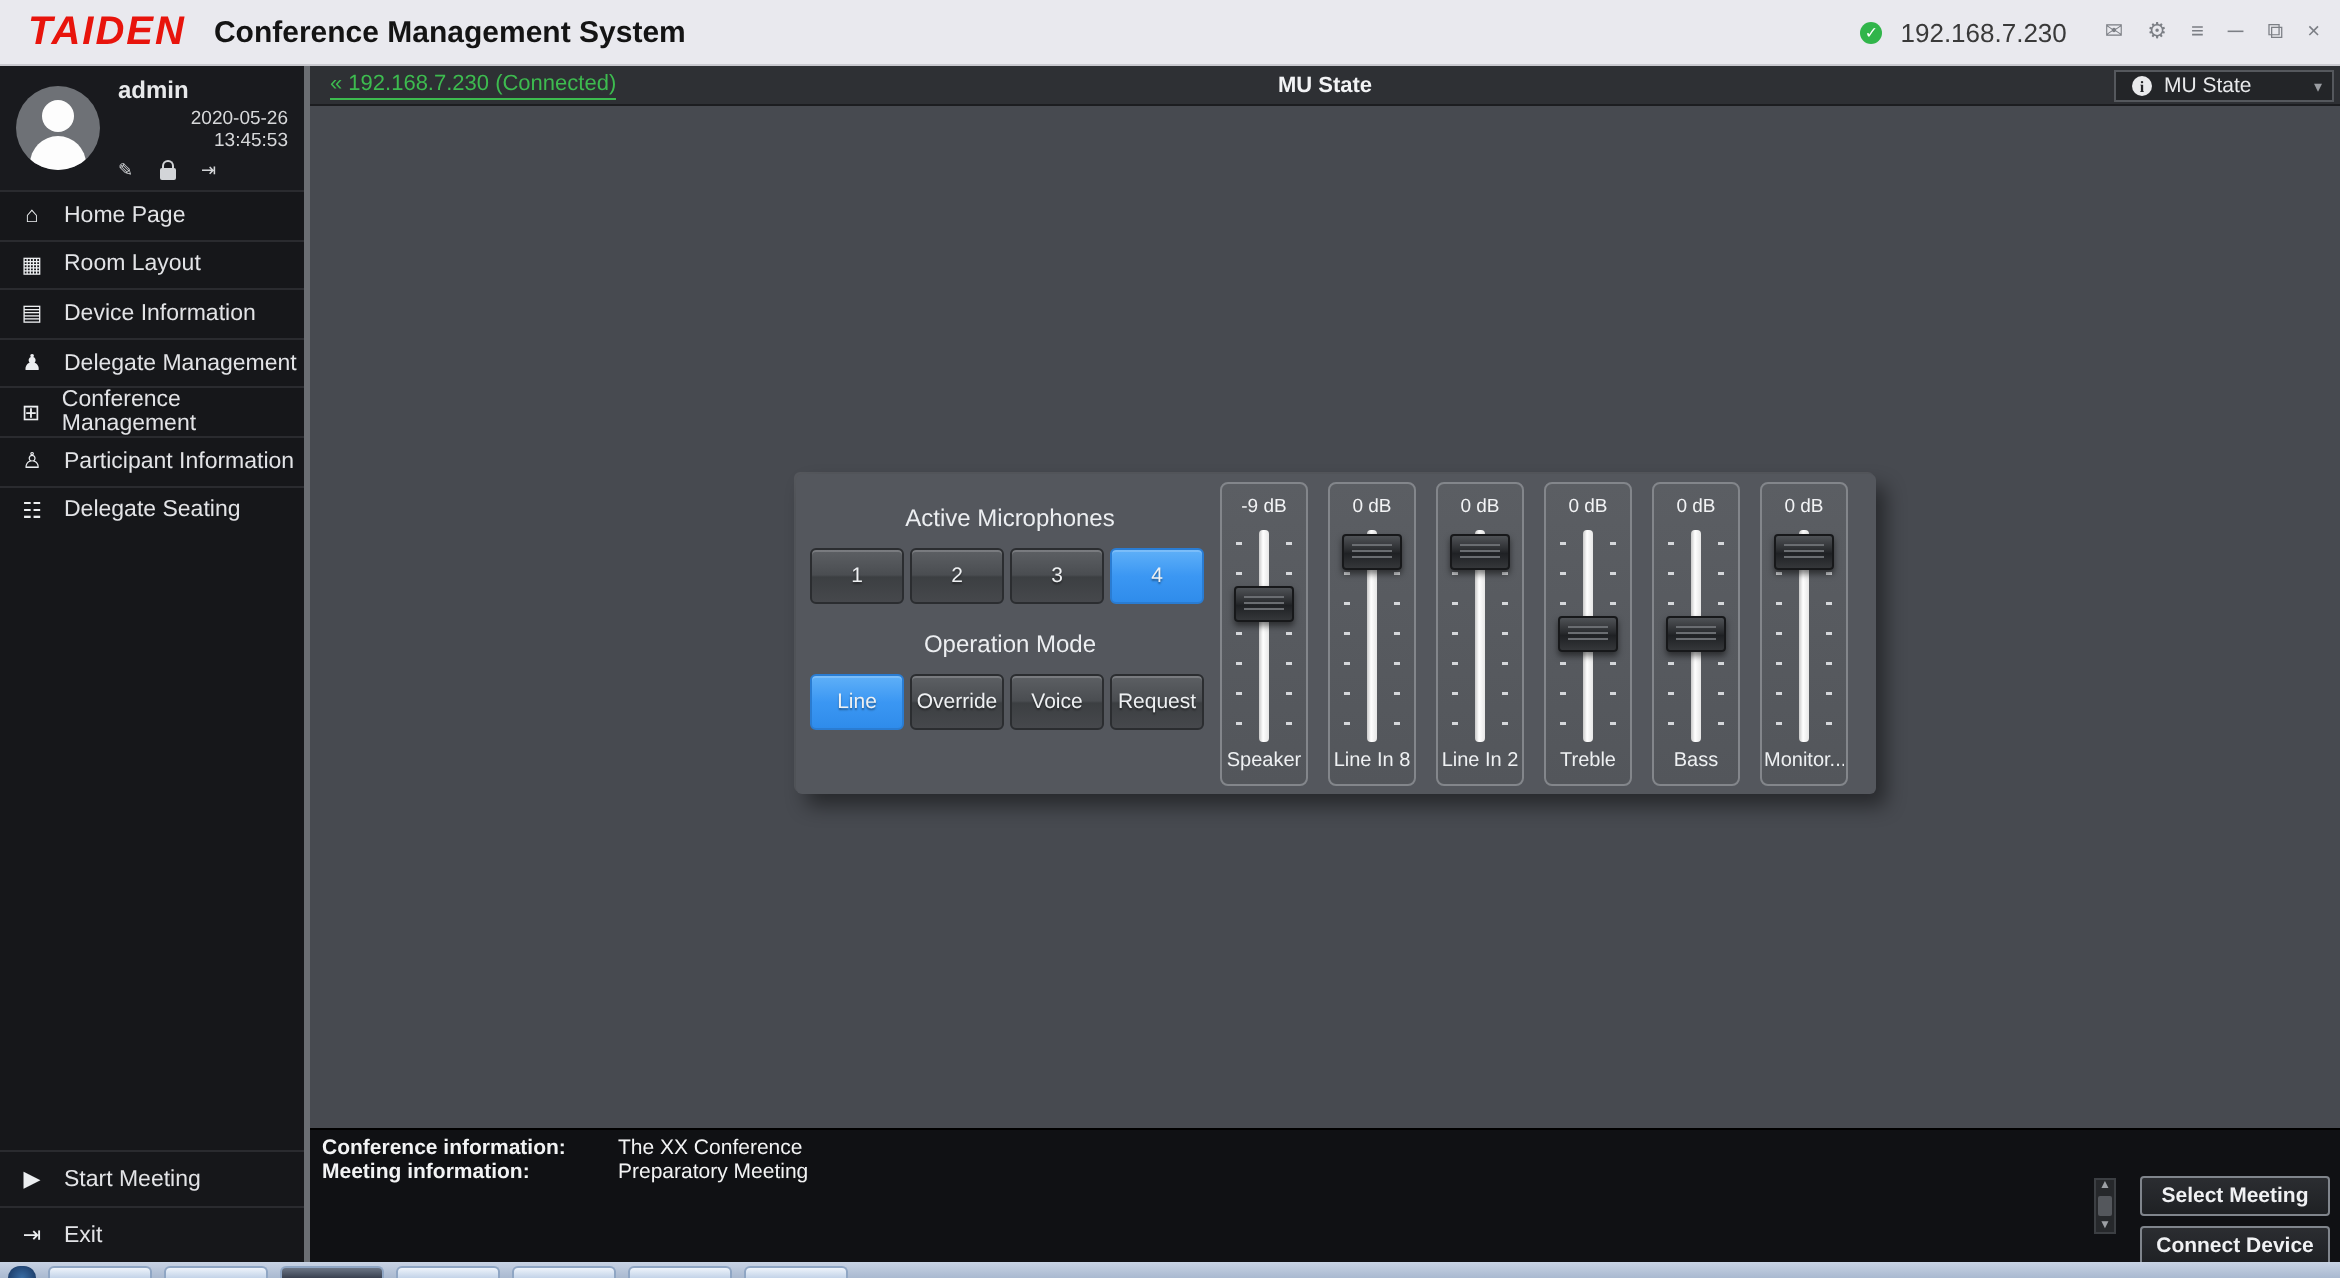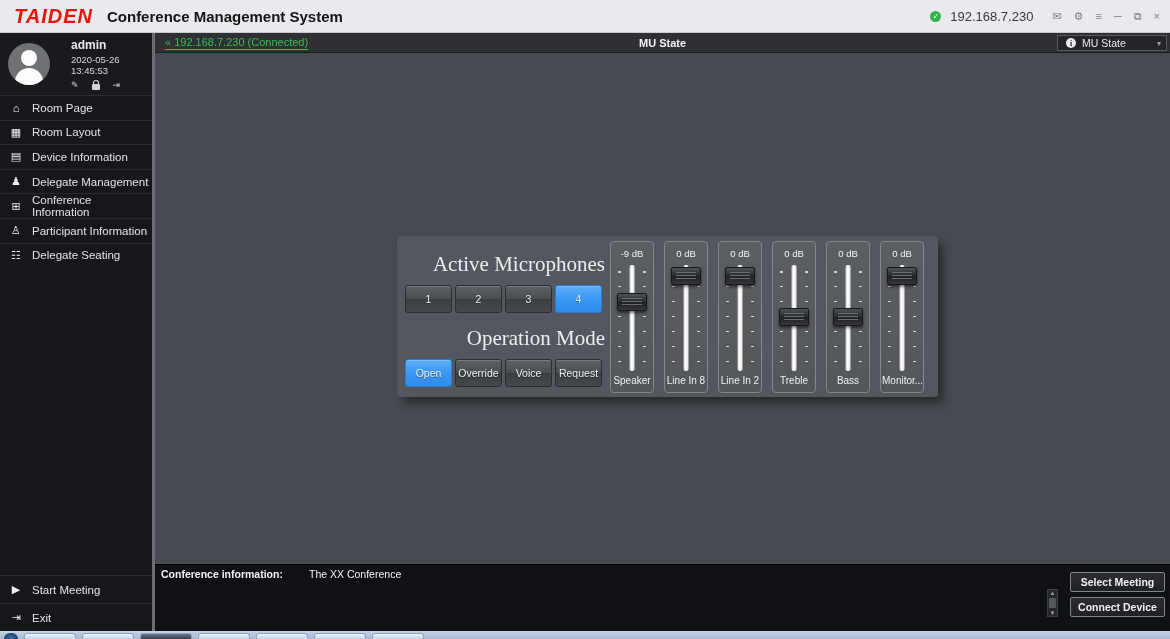--- a/index.html
+++ b/index.html
@@ -14,27 +14,27 @@
   .topbar-right { margin-left:auto; display:flex; align-items:center; gap:9px; padding-right:10px; }
   .status-dot { width:11px; height:11px; border-radius:50%; background:#31b54a; color:#fff; font-size:8px;
                 display:flex; align-items:center; justify-content:center; }
   .top-ip { font-size:13px; color:#3a3a3a; margin-right:10px; }
   .winctl { display:flex; align-items:center; gap:12px; }
   .winctl span { font-size:11px; color:#7c7f85; cursor:default; line-height:1; }
 
   
   .sidebar { position:absolute; left:0; top:33px; width:152px; height:598px; background:#16171a;
              display:flex; flex-direction:column; }
-  .user-card { height:62px; display:flex; align-items:center; padding:6px 8px; background:#191a1e;gap:12px; }
+  .user-card { height:62px; display:flex; align-items:center; padding:6px 8px; background:#191a1e; }
   .avatar { width:42px; height:42px; border-radius:50%; background:#6e7176; position:relative; overflow:hidden; flex:none; }
   .avatar::before { content:""; position:absolute; left:13px; top:7px; width:16px; height:16px; border-radius:50%; background:#fdfdfd; }
   .avatar::after { content:""; position:absolute; left:7px; top:25px; width:28px; height:18px; border-radius:14px 14px 0 0; background:#fdfdfd; }
   .user-meta { margin-left:9px; color:#e8e9eb; }
   .user-name { font-size:12px; font-weight:bold; }
-  .user-date { font-size:9.5px; margin-top:2px; color:#d7d8da; }
+  .user-date { font-size:9.5px; margin-top:2px; color:#d7d8da;text-align:right; }
   .user-actions { display:flex; gap:13px; margin-top:4px; align-items:center; }
   .user-actions .ua { font-size:9px; color:#d3d5d8; line-height:1; }
   .lock-shape { position:relative; width:8px; height:6px; background:#d3d5d8; border-radius:1px; margin-top:4px; }
   .lock-shape::before { content:""; position:absolute; left:1px; top:-4px; width:4px; height:4px;
                         border:1.4px solid #d3d5d8; border-bottom:none; border-radius:3px 3px 0 0; }
   .menu { display:flex; flex-direction:column; }
   .menu-item { height:24.6px; display:flex; align-items:center; border-top:1px solid #2a2b2f;
                color:#e2e3e6; cursor:pointer; }
   .menu-item .mi-icon { width:16px; text-align:center; margin:0 8px 0 8px; font-size:11px; color:#eceef0; }
   .menu-item .mi-label { font-size:11.5px; }
@@ -54,21 +54,21 @@
                  display:flex; align-items:center; justify-content:center; margin:0 6px 0 8px; font-family:"Liberation Serif",serif; }
   .view-select .vs-label { font-size:10.5px; color:#e8e9eb; }
   .view-select .caret { margin-left:auto; margin-right:5px; font-size:8px; color:#9a9da2; }
 
   .content { flex:1; position:relative; background:#474a50; }
 
   
   .panel { position:absolute; left:243px; top:184px; width:540px; height:160px; background:#54575d;
            border-radius:3px; box-shadow:5px 6px 10px rgba(0,0,0,0.45), -1px -1px 0 rgba(255,255,255,0.08); }
   .panel-left { position:absolute; left:7px; top:0; width:200px; height:100%; }
-  .sec-title { text-align:right; font-size:21px; color:#eceef1;font-family:Liberation Serif, serif; }
+  .sec-title { text-align:center; font-size:12px; color:#eceef1; }
   .t1 { margin-top:15px; } .t2 { margin-top:13px; }
   .btn-row { display:flex; gap:3px; margin-top:8px; }
   .gbtn { width:47px; height:28px; border-radius:3px; border:1px solid #2b2d30; color:#eef0f2; font-size:10.5px;
           display:flex; align-items:center; justify-content:center; cursor:pointer;
           background:linear-gradient(180deg,#5d6064 0%,#4a4d51 48%,#3c3f42 52%,#46484c 100%);
           box-shadow:inset 0 1px 0 rgba(255,255,255,0.18); text-shadow:0 1px 1px rgba(0,0,0,0.4); }
   .gbtn.active { background:linear-gradient(180deg,#5fb0f8 0%,#3b97f3 50%,#2f8ceb 100%); border-color:#2a7cd2; }
 
   .sliders { position:absolute; left:212px; top:4px; display:flex; gap:10px; }
   .slider-box { width:44px; height:152px; background:linear-gradient(180deg,#5b5e63,#53565b);
@@ -93,21 +93,21 @@
   .conf-info { padding:3px 0 2px 6px; }
   .conf-line { font-size:10.5px; color:#f2f3f4; line-height:12px; display:flex; }
   .conf-line .lbl { font-weight:bold; width:148px; flex:none; }
   .log-row { height:13px; display:flex; align-items:center; font-size:10px; color:#3db54a; width:898px; padding-left:6px; }
   .log-row.selected { background:#3b3e42; }
   .log-time { width:52px; flex:none; }
   .log-scrollbar { position:absolute; right:112px; top:24px; width:11px; height:28px; background:#26282b;
                    border:1px solid #3c3f43; display:flex; flex-direction:column; align-items:center; justify-content:space-between; }
   .sb-arrow { font-size:6px; color:#9da0a5; line-height:6px; cursor:pointer; }
   .sb-thumb { width:7px; height:10px; background:#54575c; border-radius:1px; cursor:grab; }
-  .status-buttons { position:absolute; right:5px; top:7px; display:flex; flex-direction:column; gap:5px; }
+  .status-buttons { position:absolute; right:5px; top:23px; display:flex; flex-direction:column; gap:5px; }
   .sbtn { width:95px; height:20px; background:linear-gradient(180deg,#2b2d31,#1f2124); border:1px solid #80858c;
           border-radius:2px; color:#f0f1f3; font-size:10.5px; font-weight:bold; display:flex; align-items:center; justify-content:center; cursor:pointer; }
 
   
   .taskbar { position:absolute; left:0; top:631px; width:1170px; height:8px;
              background:linear-gradient(180deg,#c8d3e4,#a9b9d0); display:flex; align-items:flex-end; gap:6px; padding-left:4px; }
   .tb-orb { width:14px; height:6px; border-radius:7px 7px 0 0; background:radial-gradient(circle at 50% 100%, #3a6ea5, #16325c); }
   .tb-btn { width:52px; height:6px; border-radius:3px 3px 0 0; background:linear-gradient(180deg,#eef4fb,#c3d3e8);
             border:1px solid #8fa6c4; border-bottom:none; }
   .tb-btn.dark { background:linear-gradient(180deg,#6b7585,#394150); }
@@ -144,41 +144,41 @@
         <span class="lock-shape"></span>
         <span class="ua">⇥</span>
       </div>
     </div>
   </div>
 
   <div class="menu">
 
       <div class="menu-item">
         <span class="mi-icon">⌂</span>
-        <span class="mi-label">Room Page</span>
+        <span class="mi-label">Home Page</span>
       </div>
 
       <div class="menu-item">
         <span class="mi-icon">▦</span>
         <span class="mi-label">Room Layout</span>
       </div>
 
       <div class="menu-item">
         <span class="mi-icon">▤</span>
         <span class="mi-label">Device Information</span>
       </div>
 
       <div class="menu-item">
         <span class="mi-icon">♟</span>
         <span class="mi-label">Delegate Management</span>
       </div>
 
       <div class="menu-item">
         <span class="mi-icon">⊞</span>
-        <span class="mi-label">Conference Information</span>
+        <span class="mi-label">Conference Management</span>
       </div>
 
       <div class="menu-item">
         <span class="mi-icon">♙</span>
         <span class="mi-label">Participant Information</span>
       </div>
 
       <div class="menu-item">
         <span class="mi-icon">☷</span>
         <span class="mi-label">Delegate Seating</span>
@@ -222,21 +222,21 @@
 
             <div class="gbtn">2</div>
 
             <div class="gbtn">3</div>
 
             <div class="gbtn active">4</div>
           </div>
         <div class="sec-title t2">Operation Mode</div>
         <div class="btn-row">
 
-            <div class="gbtn active">Open</div>
+            <div class="gbtn active">Line</div>
 
             <div class="gbtn">Override</div>
 
             <div class="gbtn">Voice</div>
 
             <div class="gbtn">Request</div>
           </div>
       </div>
 
       <div class="sliders">
@@ -309,20 +309,24 @@
         </div>
     </div>
   </div>
 
   <div class="status">
     <div class="conf-info">
       <div class="conf-line">
         <span class="lbl">Conference information:</span>
         <span>The XX Conference</span>
       </div>
+      <div class="conf-line">
+        <span class="lbl">Meeting information:</span>
+        <span>Preparatory Meeting</span>
+      </div>
     </div>
     <div class="log-scrollbar">
       <span class="sb-arrow">▲</span>
       <span class="sb-thumb"></span>
       <span class="sb-arrow">▼</span>
     </div>
     <div class="status-buttons">
 
         <div class="sbtn">Select Meeting</div>
 

